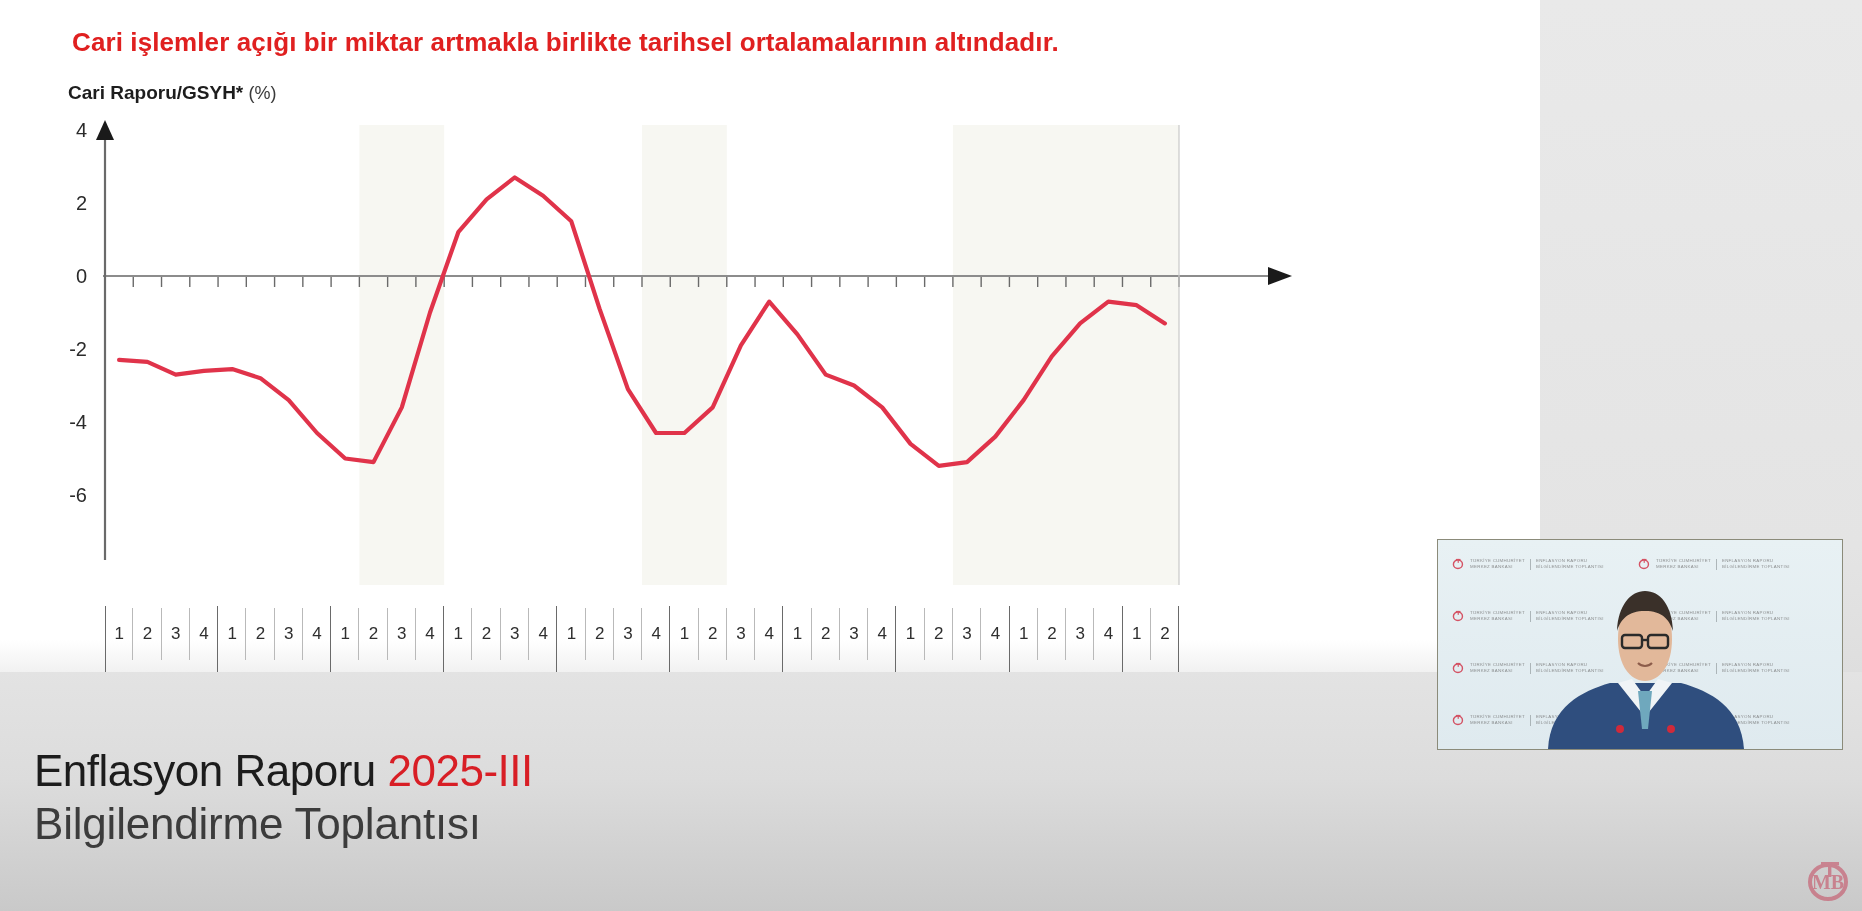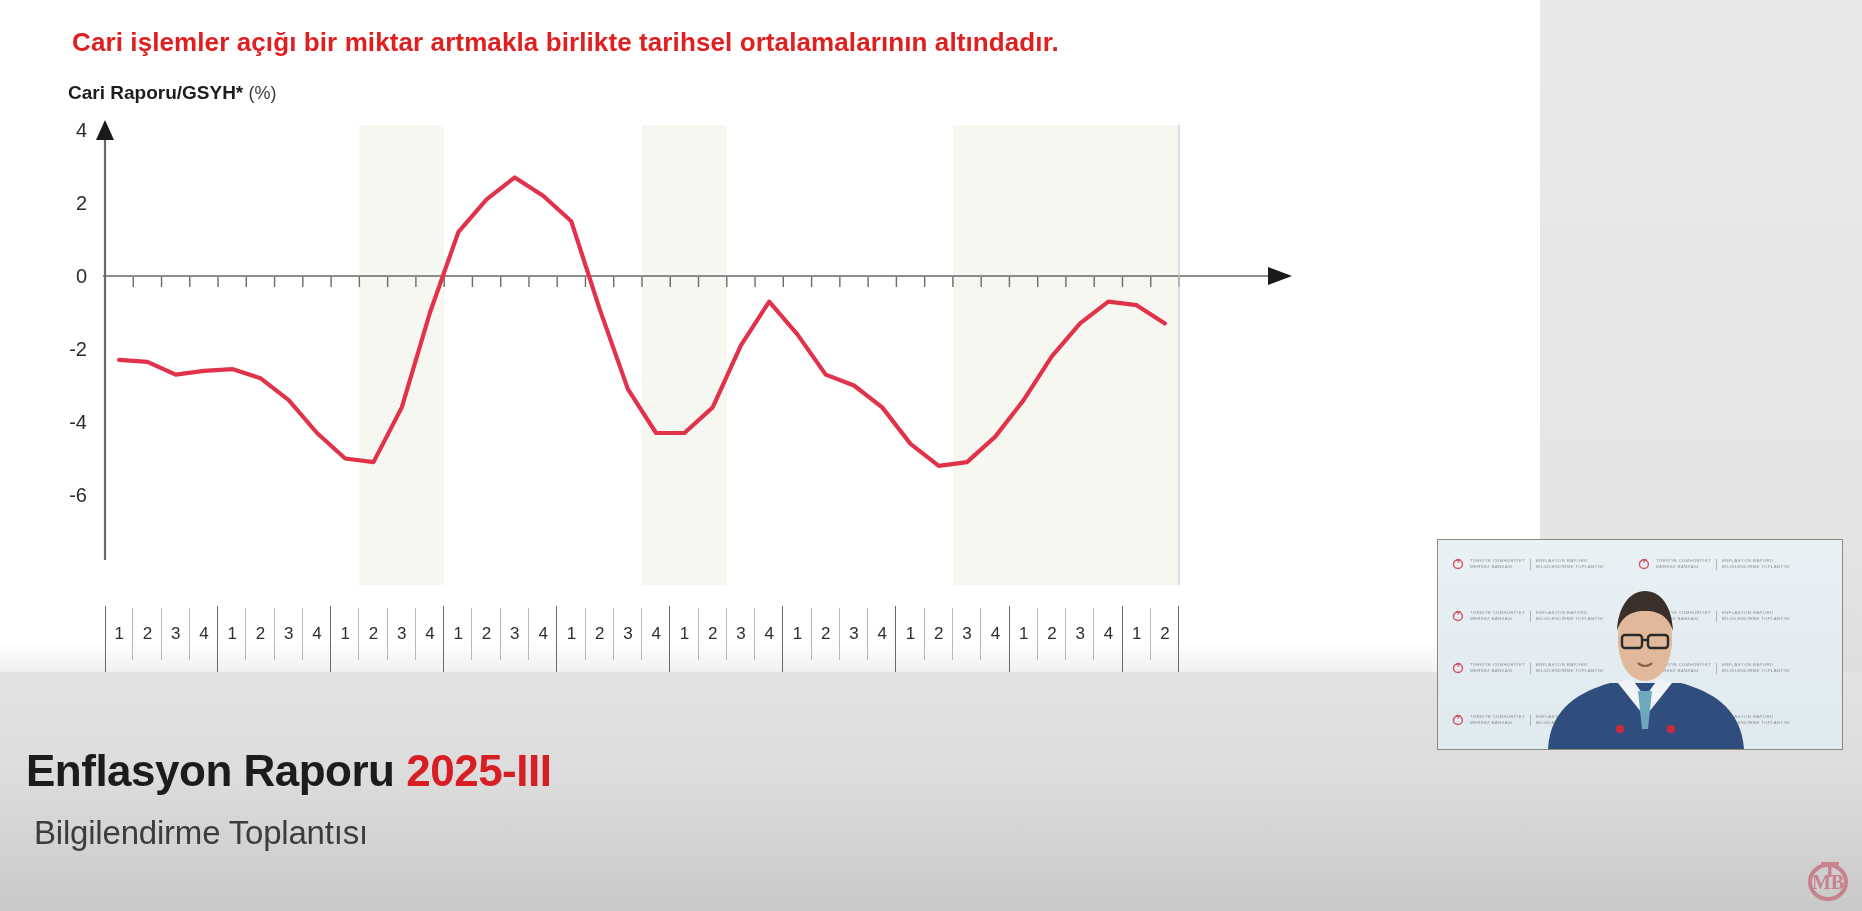--- a/index.html
+++ b/index.html
@@ -73,27 +73,27 @@
     position:absolute;left:1330px;top:9px;width:42px;height:36px;background:#d81e25;
     color:#fff;font-size:18px;font-weight:bold;display:flex;align-items:center;justify-content:center;
   }
 
   
   .banner{
     position:absolute;left:0;top:672px;width:1862px;height:239px;
     background:linear-gradient(180deg,#e3e3e3 0%,#dcdcdc 45%,#c9c9c9 100%);
   }
   .banner-title{
-    position:absolute;left:26px;top:74px;
-    font-size:44px;font-weight:bold;color:#1c1c1c;letter-spacing:-.5px;white-space:nowrap;
+    position:absolute;left:34px;top:74px;
+    font-size:44px;font-weight:normal;color:#1c1c1c;letter-spacing:-.5px;white-space:nowrap;
   }
   .banner-title .red{color:#d81e25;}
   .banner-sub{
-    position:absolute;left:34px;top:142px;
-    font-size:33px;color:#3c3c3c;letter-spacing:-.2px;
+    position:absolute;left:34px;top:127px;
+    font-size:44px;color:#3c3c3c;letter-spacing:-.2px;
   }
   .watermark{position:absolute;left:1802px;top:856px;opacity:.55;}
 
   
   .video{
     position:absolute;left:1437px;top:539px;width:404px;height:209px;
     overflow:hidden;border:1px solid #8b8b7a;background:#e3eef2;
   }
   .vid-bg{position:absolute;inset:0;background:linear-gradient(180deg,#e8f1f4 0%,#dfeaef 100%);}
   .vid-logo-row{position:absolute;display:flex;align-items:center;gap:5px;opacity:.75;}

